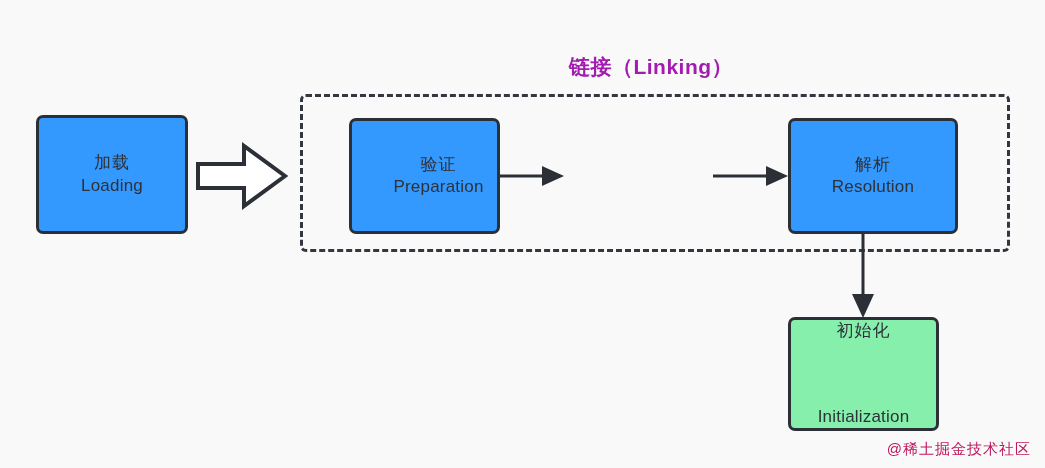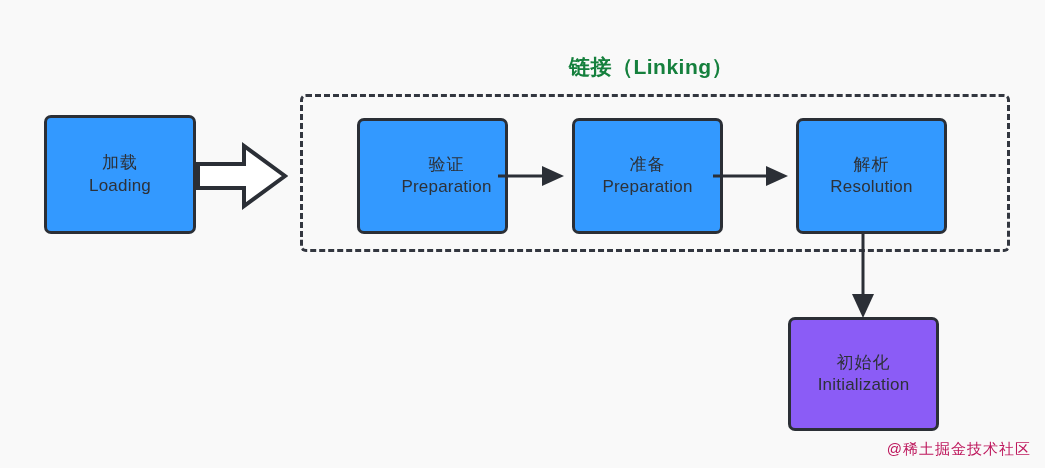--- a/index.html
+++ b/index.html
@@ -19,21 +19,21 @@
     height: 468px;
   }
 
   
   .group-title {
     position: absolute;
     left: 551px;
     top: 53px;
     width: 200px;
     text-align: center;
-    color: #15803d;
+    color: #a21caf;
     font-size: 21px;
     font-weight: bold;
     letter-spacing: 0.5px;
     white-space: nowrap;
   }
   .dashed-group {
     position: absolute;
     left: 300px;
     top: 94px;
     width: 710px;
@@ -58,27 +58,27 @@
     line-height: 1.32;
   }
   .node .cn {
     font-size: 17px;
     letter-spacing: 1px;
   }
   .node .en {
     font-size: 17px;
     letter-spacing: 0.2px;
   }
-  .node-blue { background: #3399ff; margin-left: 8px; }
-  .node-green { background: #8b5cf6; }
+  .node-blue { background: #3399ff; }
+  .node-green { background: #86efac; justify-content: space-between; }
 
   #node-loading        { left: 36px;  top: 115px; width: 152px; height: 119px; }
   #node-verification   { left: 349px; top: 118px; width: 151px; height: 116px; padding-left: 28px; }
   #node-preparation    { left: 564px; top: 118px; width: 151px; height: 116px; }
-  #node-resolution     { left: 788px; top: 118px; width: 151px; height: 116px; }
+  #node-resolution     { left: 788px; top: 118px; width: 170px; height: 116px; }
   #node-initialization { left: 788px; top: 317px; width: 151px; height: 114px; }
 
   
   .connector {
     position: absolute;
     pointer-events: none;
   }
   #arrow-block   { left: 196px; top: 142px; }
   #arrow-v-p     { left: 498px; top: 160px; }
   #arrow-p-r     { left: 713px; top: 160px; }
@@ -107,24 +107,20 @@
   <div class="node node-blue" id="node-loading">
     <span class="cn">加载</span>
     <span class="en">Loading</span>
   </div>
 
   <div class="node node-blue" id="node-verification">
     <span class="cn">验证</span>
     <span class="en">Preparation</span>
   </div>
 
-  <div class="node node-blue" id="node-preparation">
-    <span class="cn">准备</span>
-    <span class="en">Preparation</span>
-  </div>
 
   <div class="node node-blue" id="node-resolution">
     <span class="cn">解析</span>
     <span class="en">Resolution</span>
   </div>
 
   <div class="node node-green" id="node-initialization">
     <span class="cn">初始化</span>
     <span class="en">Initialization</span>
   </div>

